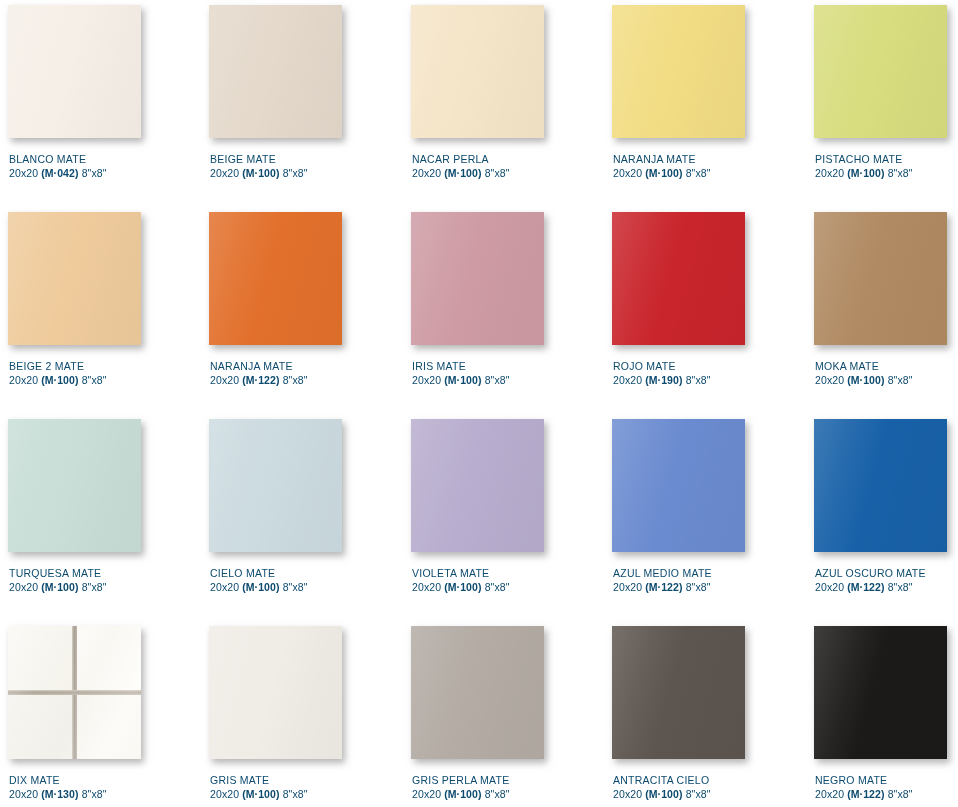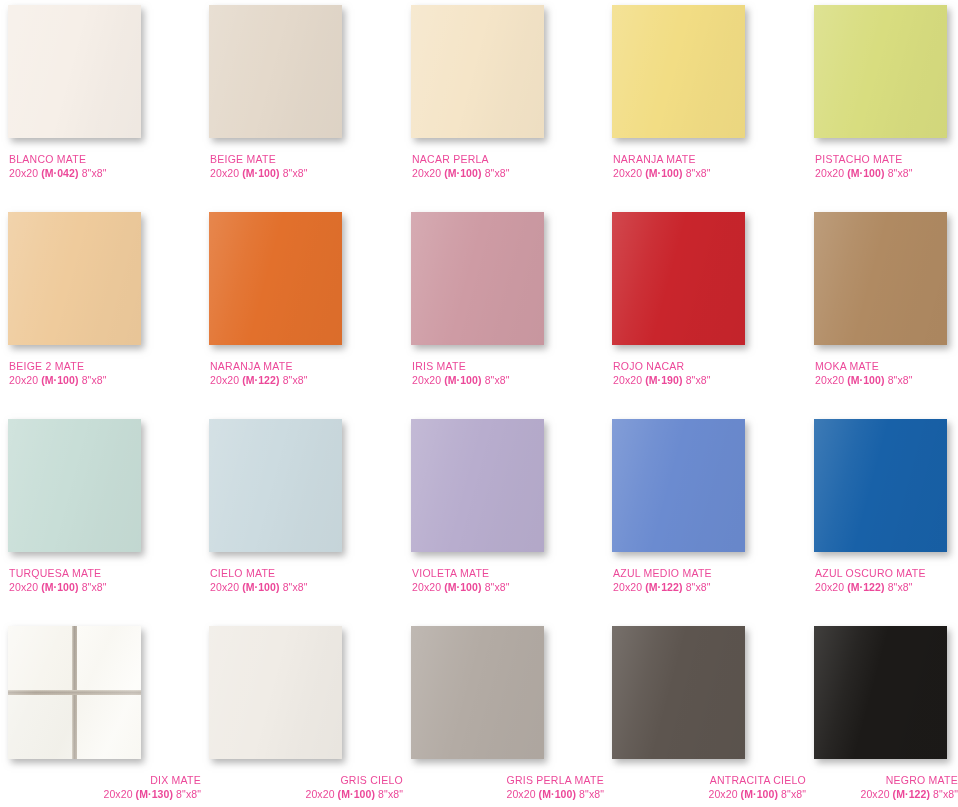--- a/index.html
+++ b/index.html
@@ -18,21 +18,21 @@
     width: 958px;
     height: 807px;
     padding: 0;
   }
 
   .swatch-row {
     display: flex;
     width: 958px;
     height: 207px;
   }
-  .swatch-row.row-last { height: 186px; text-align: right; }
+  .swatch-row.row-last { height: 186px; }
 
   .swatch-cell {
     width: 201px;
     position: relative;
     padding-left: 8px;
     padding-top: 5px;
   }
   .swatch-cell.cell-1 { width: 201px; }
   .swatch-cell.cell-2 { width: 202px; }
   .swatch-cell.cell-3 { width: 201px; }
@@ -92,21 +92,21 @@
       rgba(255,255,255,0.10) 30%,
       rgba(236,234,226,0.25) 55%,
       rgba(255,255,255,0.35) 80%,
       rgba(244,242,236,0.20) 100%);
     pointer-events: none;
   }
 
   .label-block {
     margin-top: 14px;
     padding-left: 1px;
-    color: #ec4899;
+    color: #0c4a6e;
   }
   .label-name {
     font-size: 10.5px;
     letter-spacing: 0.25px;
     line-height: 14px;
     white-space: nowrap;
   }
   .label-spec {
     font-size: 10.5px;
     letter-spacing: 0.1px;
@@ -194,21 +194,21 @@
         <div class="label-block">
           <div class="label-name">IRIS MATE</div>
           <div class="label-spec"><span>20x20</span> <span class="code">(M·100)</span> <span>8"x8"</span></div>
         </div>
       </div>
       <div class="swatch-cell cell-4">
         <div class="tile" style="background: rgb(201, 37, 44);">
           <div class="tile-gloss"></div>
         </div>
         <div class="label-block">
-          <div class="label-name">ROJO NACAR</div>
+          <div class="label-name">ROJO MATE</div>
           <div class="label-spec"><span>20x20</span> <span class="code">(M·190)</span> <span>8"x8"</span></div>
         </div>
       </div>
       <div class="swatch-cell cell-5">
         <div class="tile" style="background: rgb(176, 138, 98);">
           <div class="tile-gloss"></div>
         </div>
         <div class="label-block">
           <div class="label-name">MOKA MATE</div>
           <div class="label-spec"><span>20x20</span> <span class="code">(M·100)</span> <span>8"x8"</span></div>
@@ -276,21 +276,21 @@
         <div class="label-block">
           <div class="label-name">DIX MATE</div>
           <div class="label-spec"><span>20x20</span> <span class="code">(M·130)</span> <span>8"x8"</span></div>
         </div>
       </div>
       <div class="swatch-cell cell-2">
         <div class="tile" style="background: rgb(240, 236, 230);">
           <div class="tile-gloss"></div>
         </div>
         <div class="label-block">
-          <div class="label-name">GRIS CIELO</div>
+          <div class="label-name">GRIS MATE</div>
           <div class="label-spec"><span>20x20</span> <span class="code">(M·100)</span> <span>8"x8"</span></div>
         </div>
       </div>
       <div class="swatch-cell cell-3">
         <div class="tile" style="background: rgb(179, 171, 164);">
           <div class="tile-gloss"></div>
         </div>
         <div class="label-block">
           <div class="label-name">GRIS PERLA MATE</div>
           <div class="label-spec"><span>20x20</span> <span class="code">(M·100)</span> <span>8"x8"</span></div>

